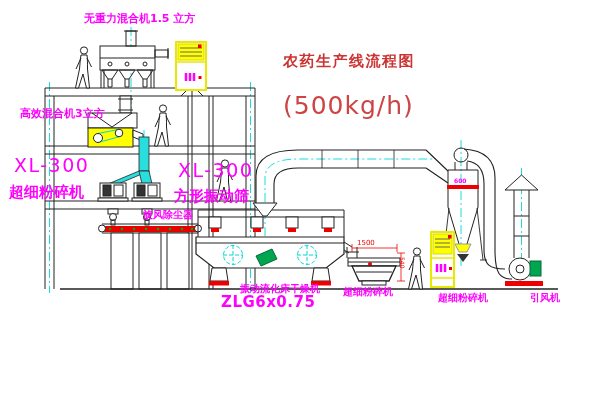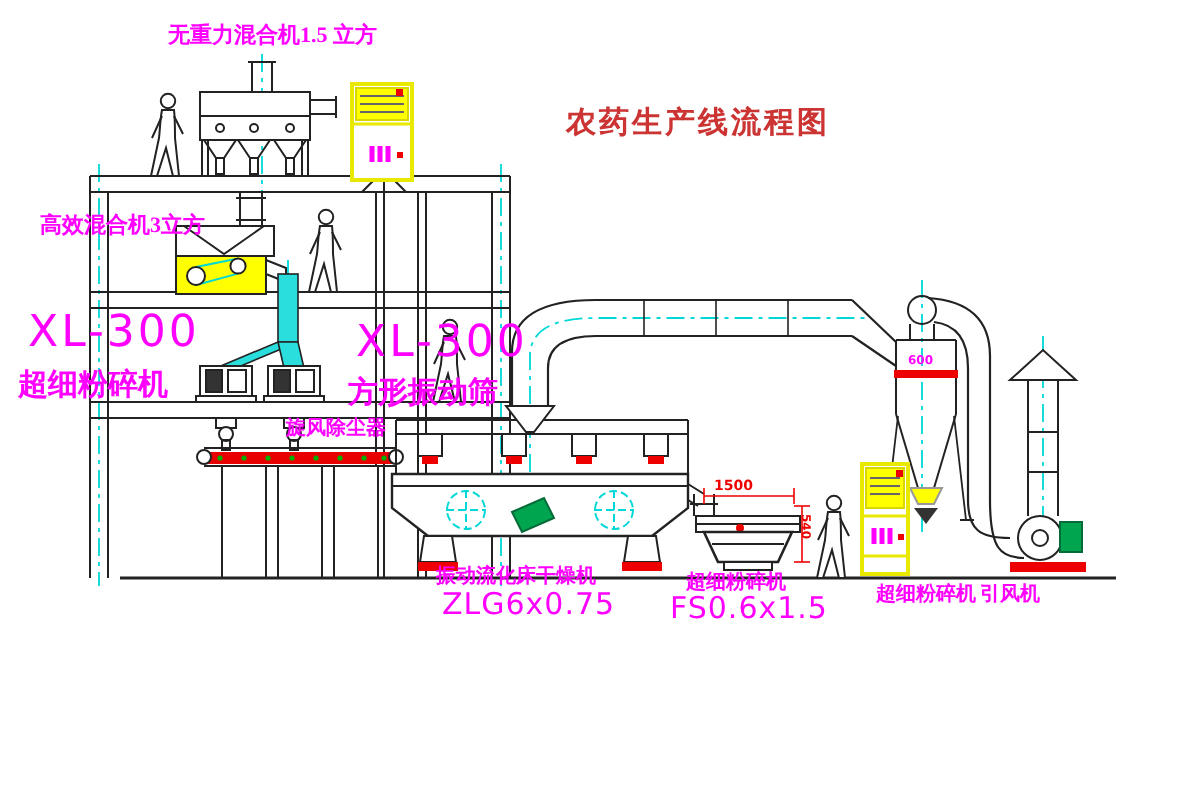--- a/index.html
+++ b/index.html
@@ -2,25 +2,25 @@
 <html><head>
 <meta charset="utf-8">
 <style>
   html,body{margin:0;padding:0;background:#fff;}
   .canvas{position:relative;width:600px;height:403px;background:#ffffff;overflow:hidden;
           font-family:"DejaVu Sans","Liberation Sans",sans-serif;}
   .canvas svg{position:absolute;left:0;top:0;}
   .lbl{position:absolute;color:#ff00ff;white-space:nowrap;line-height:1;font-weight:bold;}
   .s9{font-size:15px;}
   .s10{font-size:10px;}
-  .s11{font-size:11px;font-family:Liberation Serif, serif;}
-  .model{font-size:15px;font-weight:normal;letter-spacing:0.5px;text-align:center;}
-  .xl{font-size:22px;font-weight:normal;letter-spacing:1.5px;}
+  .s11{font-size:11px;}
+  .model{font-size:15px;font-weight:bold;letter-spacing:0.5px;text-align:center;}
+  .xl{font-size:19px;font-weight:normal;letter-spacing:1.5px;}
   .tiny{font-size:6px;font-weight:bold;}
-  .dim{color:#ee0000;font-weight:bold;}
+  .dim{color:#ee0000;font-weight:normal;}
   .dim-v{writing-mode:vertical-rl;}
   .title{position:absolute;left:283px;top:46px;display:flex;align-items:flex-start;gap:20px;white-space:nowrap;flex-direction:column;}
   .title-zh{font-size:15px;font-weight:bold;color:#cc3333;letter-spacing:1.5px;padding-top:6px;}
   .title-cap{font-size:25px;font-weight:400;color:#cc4444;letter-spacing:1px;}
 </style>
 </head>
 <body>
 
 <div class="canvas">
 
@@ -262,33 +262,33 @@
   <line x1="60" y1="289" x2="558" y2="289" stroke="#222" stroke-width="1.5"></line>
 
   <use href="#person" transform="translate(84,46)"></use>
   <use href="#person" transform="translate(163,104)"></use>
   <use href="#person" transform="translate(225,159)"></use>
   <use href="#person" transform="translate(417,247)"></use>
 </svg>
 
 <div class="title">
   <span class="title-zh">农药生产线流程图</span>
+  <span class="title-cap">(500kg/h)</span>
 </div>
 
 <div class="lbl s11" style="left:84px;top:13px">无重力混合机1.5 立方</div>
 <div class="lbl s11" style="left:20px;top:108px">高效混合机3立方</div>
 <div class="lbl xl" style="left:14px;top:156px">XL-300</div>
 <div class="lbl s9" style="left:9px;top:185px">超细粉碎机</div>
 <div class="lbl xl" style="left:178px;top:161px">XL-300</div>
 <div class="lbl s9" style="left:174px;top:189px">方形振动筛</div>
 <div class="lbl s10" style="left:143px;top:210px">旋风除尘器</div>
-<div class="lbl s10" style="left:218px;top:284px">振动流化床干燥机</div>
+<div class="lbl s10" style="left:240px;top:284px">振动流化床干燥机</div>
 <div class="lbl model" style="left:221px;top:295px">ZLG6x0.75</div>
 <div class="lbl s10" style="left:343px;top:287px">超细粉碎机</div>
-<div class="lbl model" style="left:335px;top:297px">FS0.6x1.5</div>
 <div class="lbl s10" style="left:438px;top:293px">超细粉碎机</div>
-<div class="lbl s10" style="left:490px;top:293px">引风机</div>
+<div class="lbl s10" style="left:530px;top:293px">引风机</div>
 
 <div class="lbl tiny" style="left:454px;top:178px">600</div>
 <div class="lbl tiny dim" style="left:357px;top:240px;font-size:7px">1500</div>
 <div class="lbl tiny dim dim-v" style="left:399px;top:257px">540</div>
 
 </div>
 
 </body></html>

